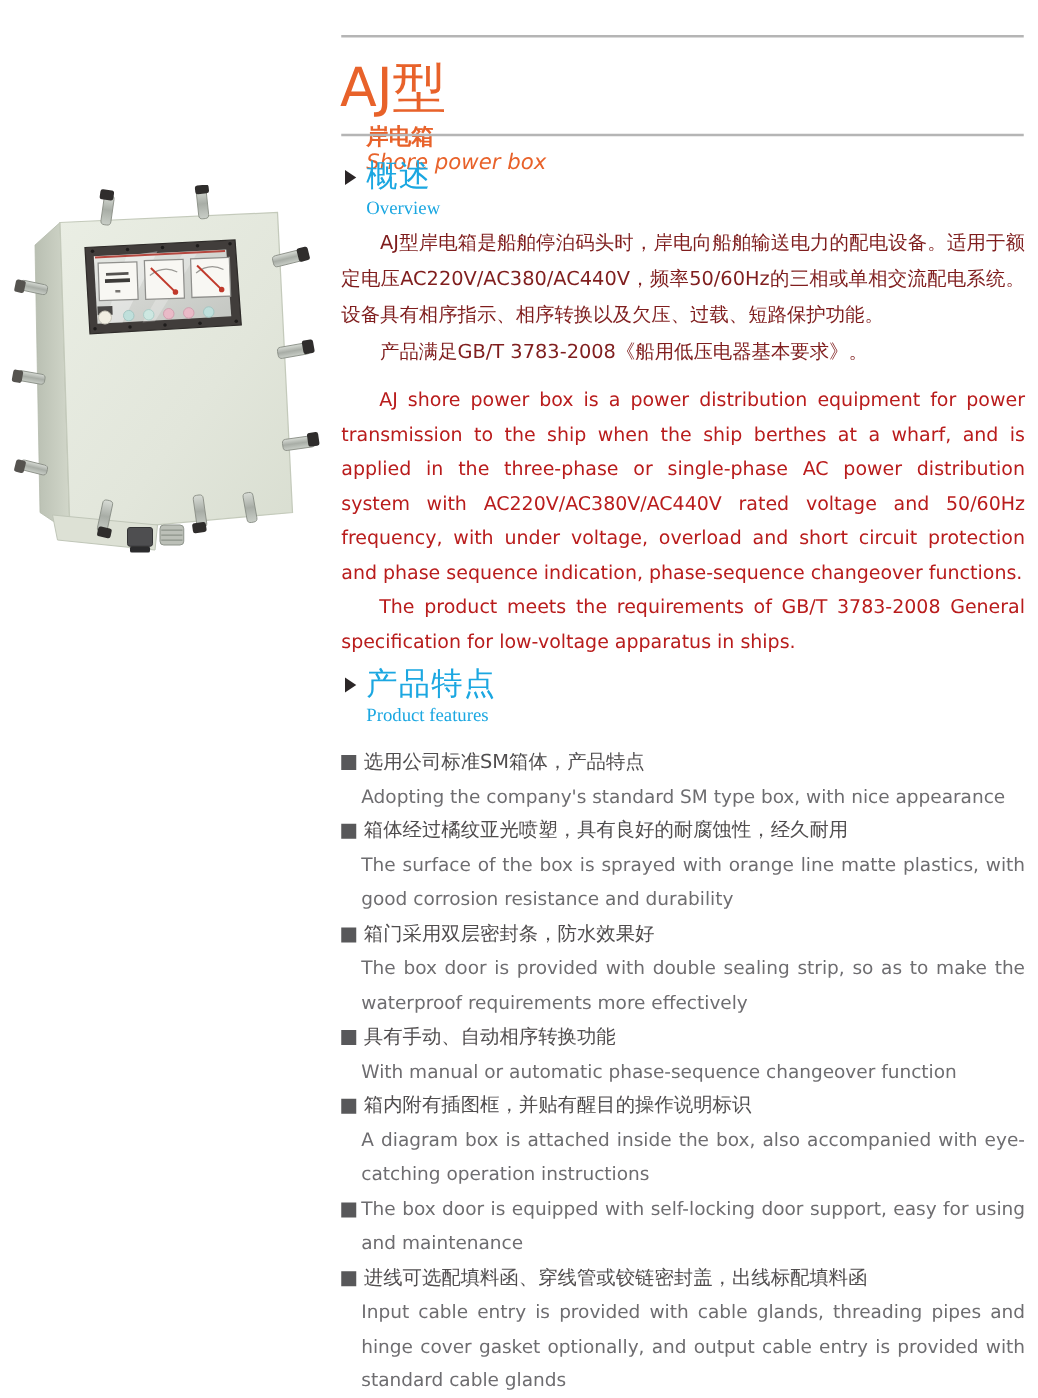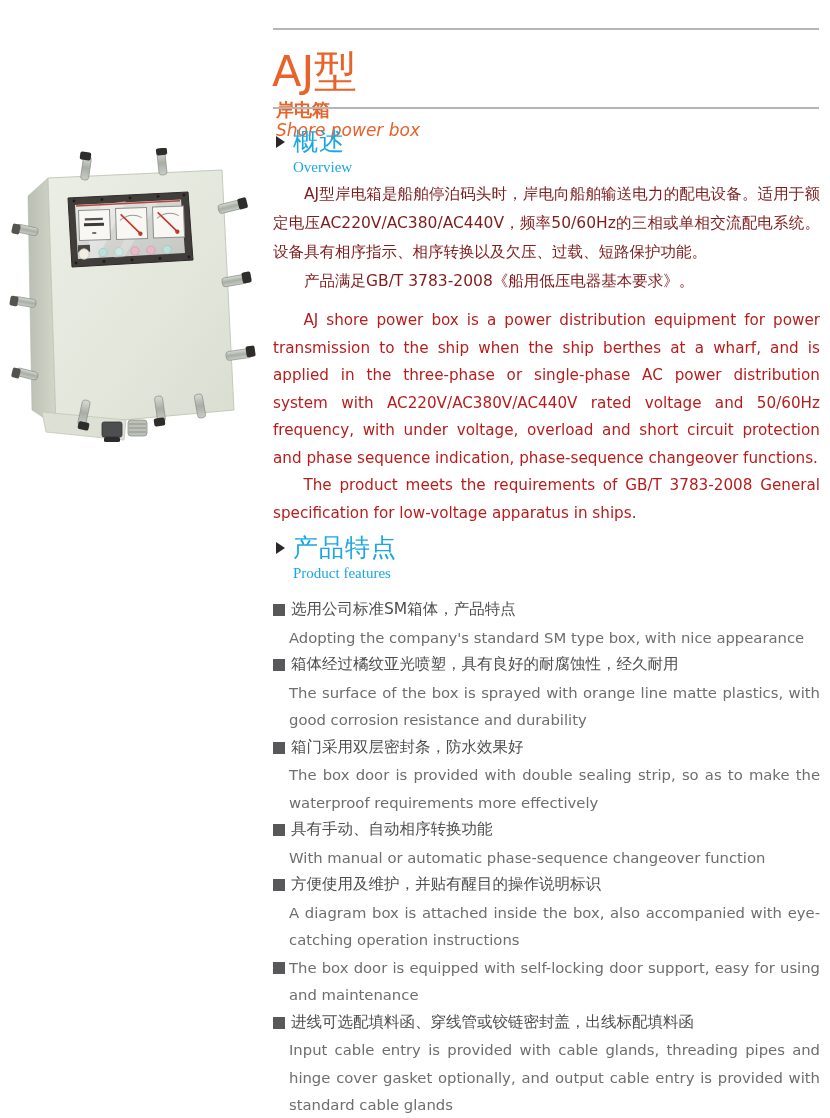--- a/index.html
+++ b/index.html
@@ -8,21 +8,21 @@
     width:830px; height:1118px; position:relative; overflow:hidden;
     font-family:"DejaVu Sans","Liberation Sans",sans-serif;
   }
   .rule { position:absolute; left:273px; width:546px; height:2px; background:#b5b5b5; }
   .rule-top { top:28px; }
   .rule-under-title { top:107px; }
 
   
   .title-block { position:absolute; left:272px; top:48px; display:flex; align-items:flex-start; color:#e8622a;flex-direction:column; }
   .title-model { font-size:43px; line-height:46px; letter-spacing:0px; }
-  .title-sub { margin-left:4px; margin-top:5px; }
+  .title-sub { margin-left:21px; margin-top:5px; }
   .title-cn { font-size:18px; font-weight:bold; line-height:21px; }
   .title-en { font-size:17px; line-height:21px;font-style:italic; }
 
   
   .section-header { position:absolute; left:273px;font-family:Liberation Serif, serif; }
   .sec-overview { top:127px; }
   .sec-features { top:533px; }
   .tri {
     position:absolute; left:3px; top:9px; width:0; height:0;
     border-top:6px solid transparent; border-bottom:6px solid transparent;
@@ -254,21 +254,21 @@
   </li>
   <li>
     <div class="feature-cn"><span class="bullet-square"></span><span>箱门采用双层密封条，防水效果好</span></div>
     <div class="feature-en">The box door is provided with double sealing strip, so as to make the waterproof requirements more effectively</div>
   </li>
   <li>
     <div class="feature-cn"><span class="bullet-square"></span><span>具有手动、自动相序转换功能</span></div>
     <div class="feature-en">With manual or automatic phase-sequence changeover function</div>
   </li>
   <li>
-    <div class="feature-cn"><span class="bullet-square"></span><span>方便使用及维护，并贴有醒目的操作说明标识</span></div>
+    <div class="feature-cn"><span class="bullet-square"></span><span>箱内附有插图框，并贴有醒目的操作说明标识</span></div>
     <div class="feature-en">A diagram box is attached inside the box, also accompanied with eye-catching operation instructions</div>
   </li>
   <li>
     <div class="feature-cn"><span class="bullet-square"></span></div>
     <div class="feature-en">The box door is equipped with self-locking door support, easy for using and maintenance</div>
   </li>
   <li>
     <div class="feature-cn"><span class="bullet-square"></span><span>进线可选配填料函、穿线管或铰链密封盖，出线标配填料函</span></div>
     <div class="feature-en">Input cable entry is provided with cable glands, threading pipes and hinge cover gasket optionally, and output cable entry is provided with standard cable glands</div>
   </li>

